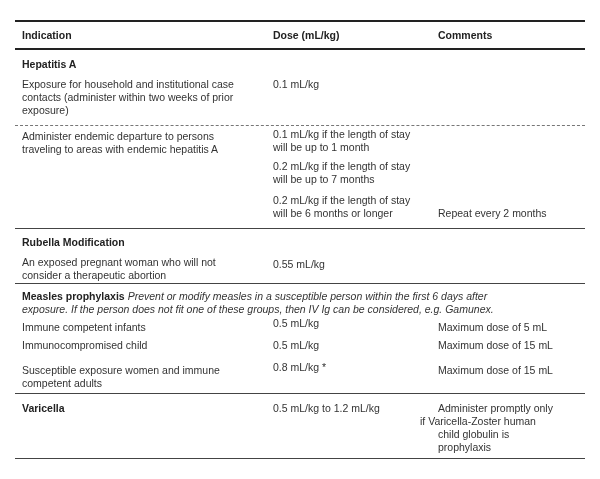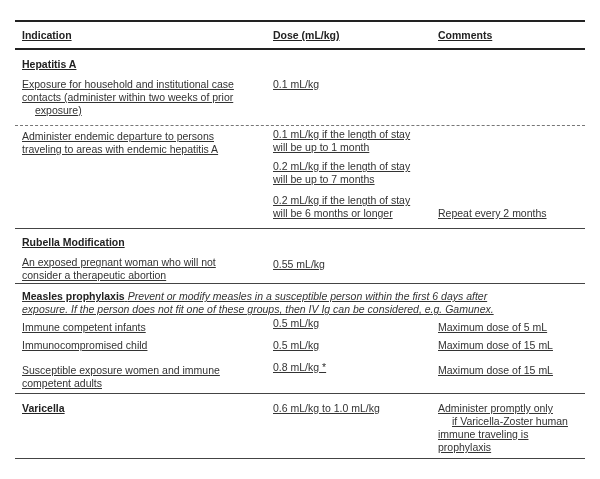--- a/index.html
+++ b/index.html
@@ -4,21 +4,21 @@
 <style>
   html, body { margin:0; padding:0; background:#ffffff; }
   body { width:600px; height:479px; position:relative; overflow:hidden;
          font-family:"Liberation Sans", sans-serif; font-size:10.5px; color:#333; }
   .rule { position:absolute; left:15px; width:570px; background:#222; }
   .thick { height:2px; }
   .thin { height:1px; background:#444; }
   .dash { position:absolute; left:15px; width:570px; height:0; border-top:1px dashed #777; }
   .b { font-weight:bold; color:#222; }
   .i { font-style:italic;text-align:center; }
-  .t { position:absolute; line-height:13px; white-space:nowrap;text-decoration:underline; }
+  .t { position:absolute; line-height:13px; white-space:nowrap; }
 </style>
 </head>
 <body>
 
 <div>
 
   <div class="rule thick" style="top:20px"></div>
   <div class="rule thick" style="top:48px"></div>
   <div class="dash" style="top:125px"></div>
   <div class="rule thin" style="top:228px"></div>
@@ -30,21 +30,21 @@
     <div class="t b" style="left:22px;top:29px">Indication</div>
     <div class="t b" style="left:273px;top:29px">Dose (mL/kg)</div>
     <div class="t b" style="left:438px;top:29px">Comments</div>
   </div>
 
   <div>
     <div class="t b" style="left:22px;top:58px">Hepatitis A</div>
     <div>
       <div class="t" style="left:22px;top:78px">Exposure for household and institutional case</div>
       <div class="t" style="left:22px;top:91px">contacts (administer within two weeks of prior</div>
-      <div class="t" style="left:35px;top:104px">exposure)</div>
+      <div class="t" style="left:22px;top:104px">exposure)</div>
       <div class="t" style="left:273px;top:78px">0.1 mL/kg</div>
     </div>
     <div>
       <div class="t" style="left:22px;top:130px">Administer endemic departure to persons</div>
       <div class="t" style="left:22px;top:143px">traveling to areas with endemic hepatitis A</div>
       <div class="t" style="left:273px;top:128px">0.1 mL/kg if the length of stay</div>
       <div class="t" style="left:273px;top:141px">will be up to 1 month</div>
       <div class="t" style="left:273px;top:160px">0.2 mL/kg if the length of stay</div>
       <div class="t" style="left:273px;top:173px">will be up to 7 months</div>
       <div class="t" style="left:273px;top:194px">0.2 mL/kg if the length of stay</div>
@@ -81,19 +81,19 @@
     <div>
       <div class="t" style="left:22px;top:364px">Susceptible exposure women and immune</div>
       <div class="t" style="left:22px;top:377px">competent adults</div>
       <div class="t" style="left:273px;top:361px">0.8 mL/kg *</div>
       <div class="t" style="left:438px;top:364px">Maximum dose of 15 mL</div>
     </div>
   </div>
 
   <div>
     <div class="t b" style="left:22px;top:402px">Varicella</div>
-    <div class="t" style="left:273px;top:402px">0.6 mL/kg to 1.0 mL/kg</div>
+    <div class="t" style="left:273px;top:402px">0.5 mL/kg to 1.2 mL/kg</div>
     <div class="t" style="left:438px;top:402px">Administer promptly only</div>
-    <div class="t" style="left:452px;top:415px">if Varicella-Zoster human</div>
-    <div class="t" style="left:438px;top:428px">immune traveling is</div>
+    <div class="t" style="left:420px;top:415px">if Varicella-Zoster human</div>
+    <div class="t" style="left:438px;top:428px">child globulin is</div>
     <div class="t" style="left:438px;top:441px">prophylaxis</div>
   </div>
 </div>
 
 </body></html>

